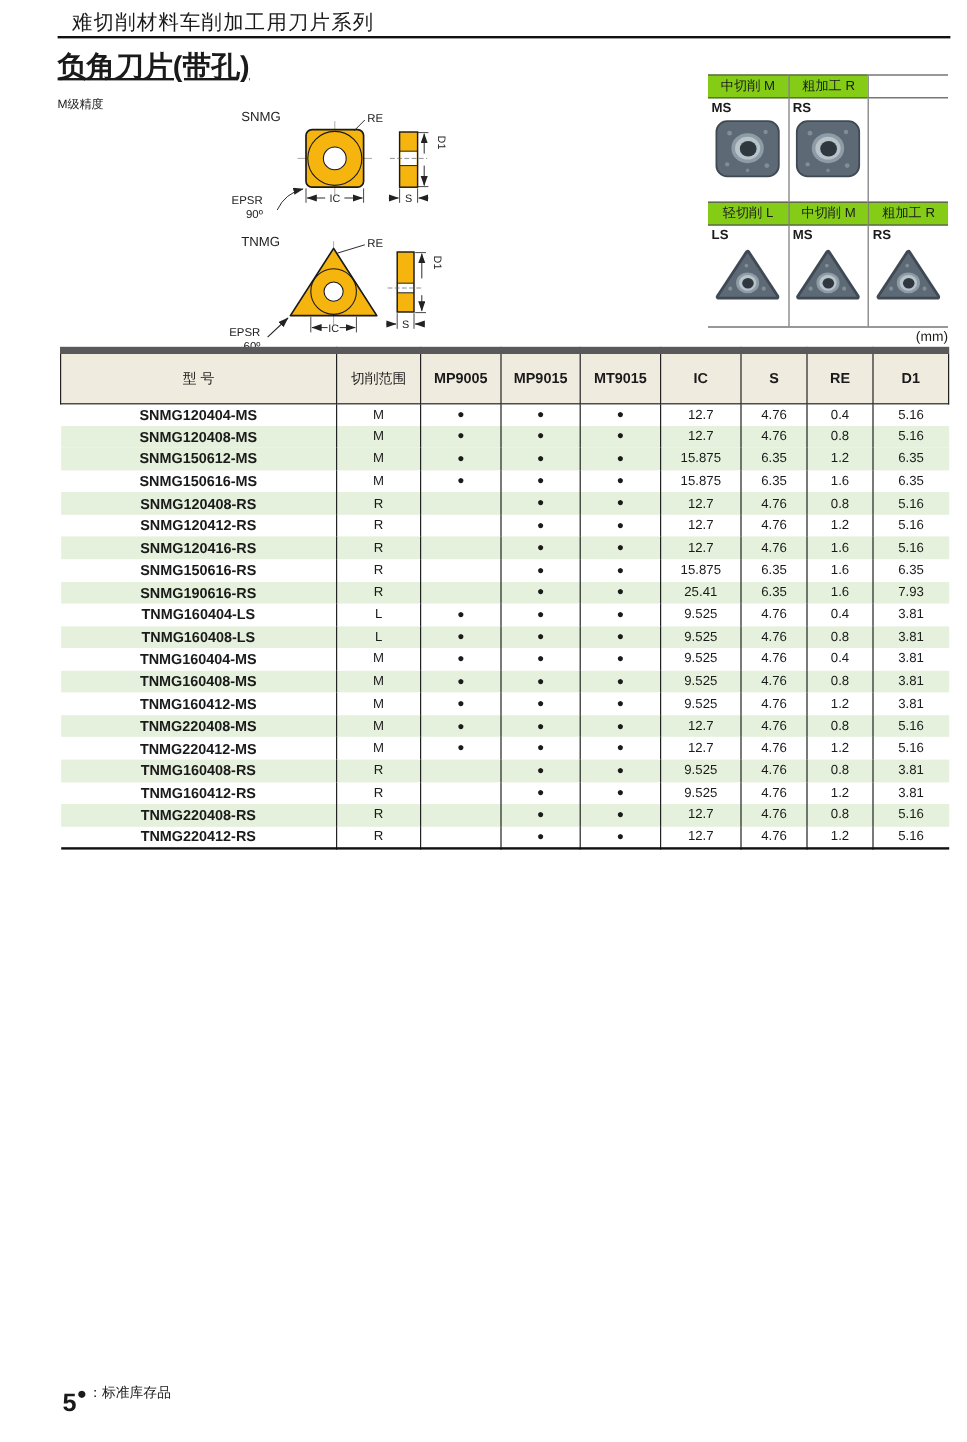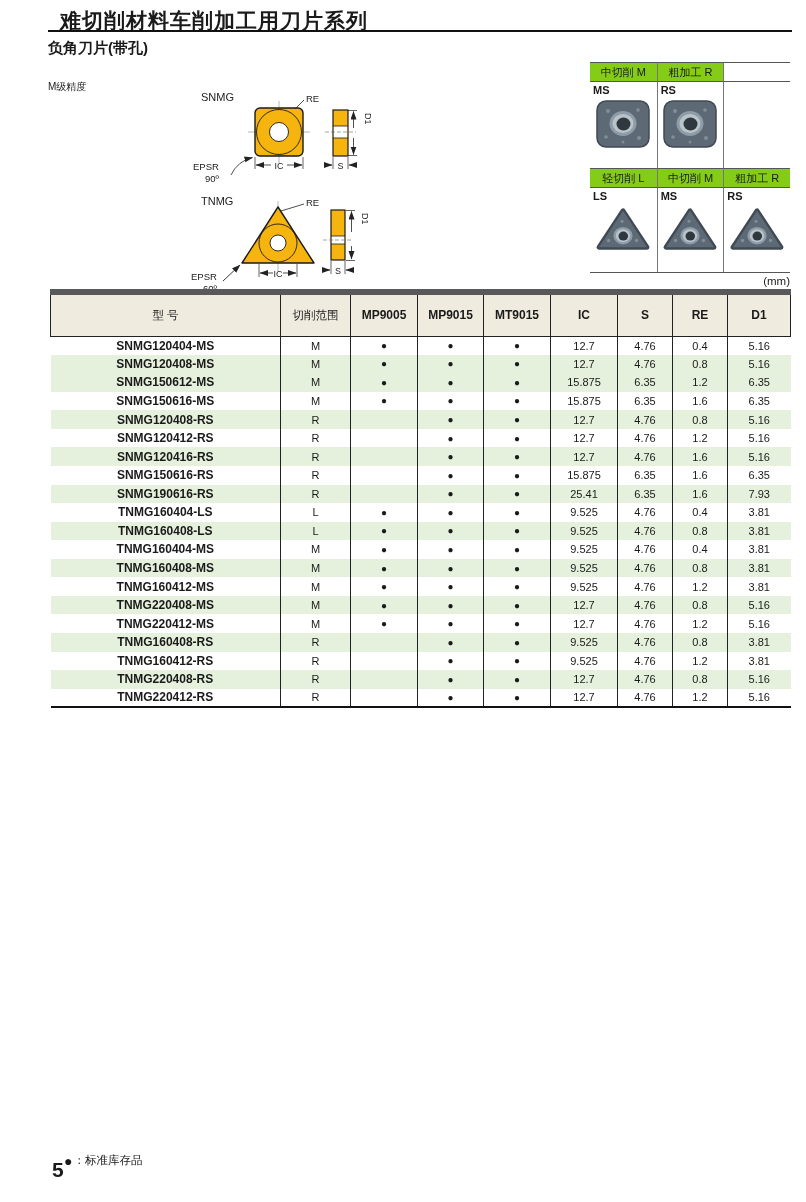--- a/index.html
+++ b/index.html
@@ -1,22 +1,22 @@
 <!DOCTYPE html>
 <html><head>
 <meta charset="utf-8">
 <style>
   * { margin:0; padding:0; box-sizing:border-box; }
   html,body { background:#fff; }
   .page { position:relative; width:806px; height:1202px; background:#fff;
           font-family:"Liberation Sans", sans-serif; color:#1a1a1a; overflow:hidden; }
 
-  .series-title { position:absolute; left:60px; top:7px; font-size:21px; font-weight:bold; letter-spacing:1px; }
+  .series-title { position:absolute; left:60px; top:7px; font-size:17px; font-weight:normal; letter-spacing:1px; }
   .title-rule   { position:absolute; left:48px; top:30px; width:744px; height:2px; background:#111; }
-  .subtitle1    { position:absolute; left:48px; top:39px; font-size:15px; font-weight:bold; }
+  .subtitle1    { position:absolute; left:48px; top:39px; font-size:24px; font-weight:bold;text-decoration:underline; }
   .subtitle2    { position:absolute; left:48px; top:80px; font-size:10px; }
 
   .diag { position:absolute; width:220px; height:104px; }
   .diag-snmg { left:185px; top:88px; }
   .diag-tnmg { left:185px; top:192px; }
 
   .photo-table { position:absolute; left:590px; top:62px; width:200px;
                  display:grid; grid-template-columns:1fr 1fr 1fr; grid-template-rows:20px 86px 20px 84px;
                  border-bottom:1px solid #555; }
   .pt-cell { border-left:1px solid #777; }

